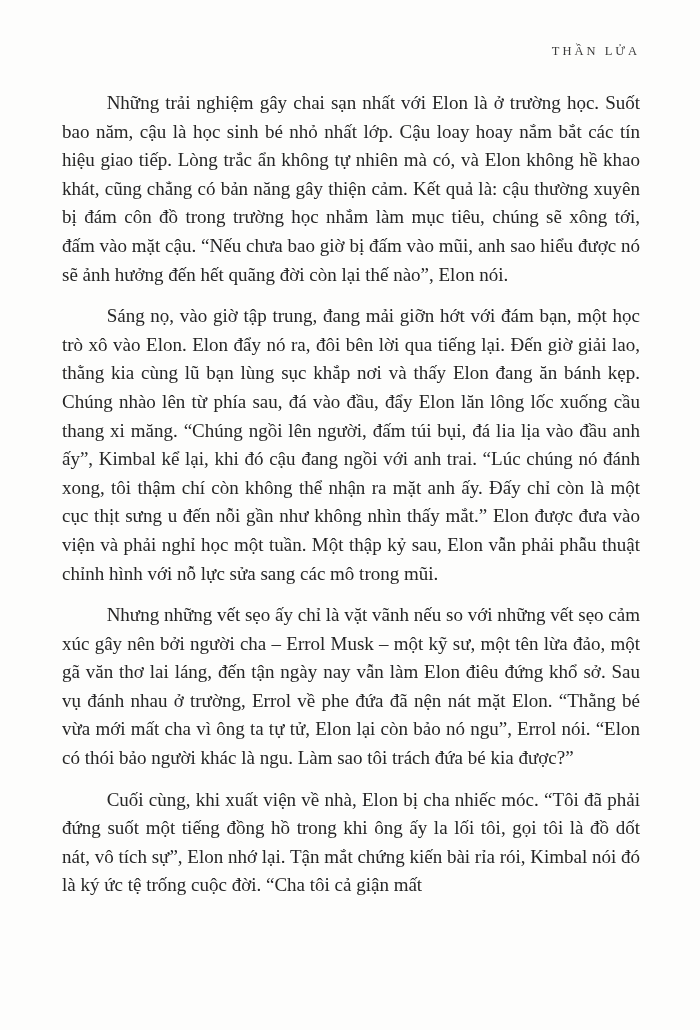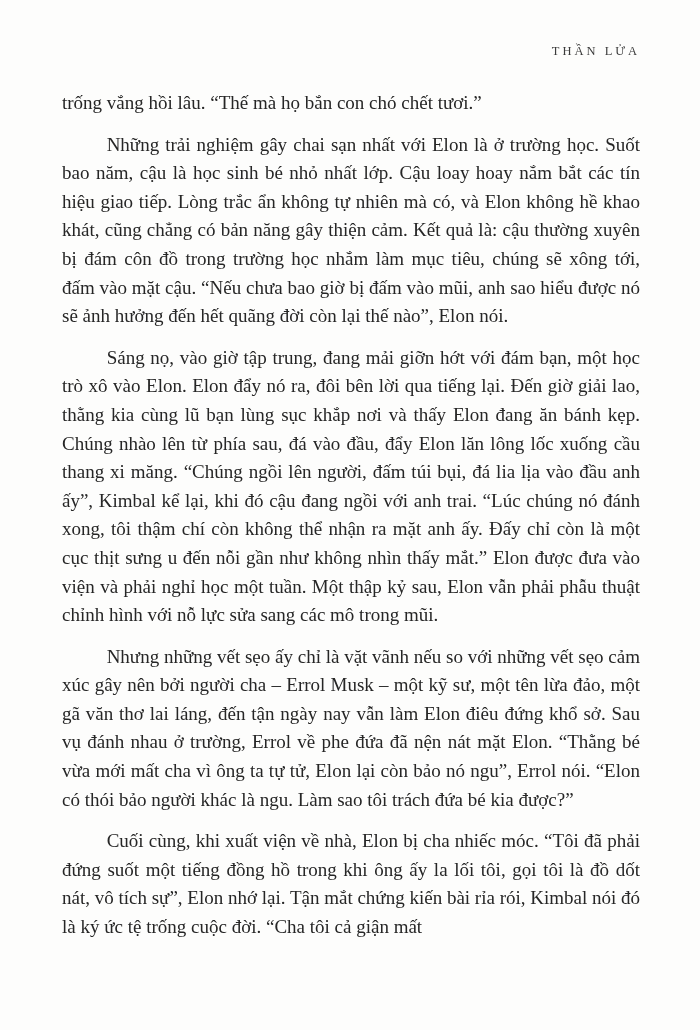--- a/index.html
+++ b/index.html
@@ -43,19 +43,18 @@
     text-indent: 0;
   }
 </style>
 </head>
 <body>
 
 <div class="page">
   <header class="running-head">THẦN LỬA</header>
 
   <main class="body-text">
-    <p class="para no-indent">trống vắng hồi lâu. “Thế mà họ bắn con chó chết tươi.”</p>
     <p class="para">Những trải nghiệm gây chai sạn nhất với Elon là ở trường học. Suốt bao năm, cậu là học sinh bé nhỏ nhất lớp. Cậu loay hoay nắm bắt các tín hiệu giao tiếp. Lòng trắc ẩn không tự nhiên mà có, và Elon không hề khao khát, cũng chẳng có bản năng gây thiện cảm. Kết quả là: cậu thường xuyên bị đám côn đồ trong trường học nhắm làm mục tiêu, chúng sẽ xông tới, đấm vào mặt cậu. “Nếu chưa bao giờ bị đấm vào mũi, anh sao hiểu được nó sẽ ảnh hưởng đến hết quãng đời còn lại thế nào”, Elon nói.</p>
     <p class="para">Sáng nọ, vào giờ tập trung, đang mải giỡn hớt với đám bạn, một học trò xô vào Elon. Elon đẩy nó ra, đôi bên lời qua tiếng lại. Đến giờ giải lao, thằng kia cùng lũ bạn lùng sục khắp nơi và thấy Elon đang ăn bánh kẹp. Chúng nhào lên từ phía sau, đá vào đầu, đẩy Elon lăn lông lốc xuống cầu thang xi măng. “Chúng ngồi lên người, đấm túi bụi, đá lia lịa vào đầu anh ấy”, Kimbal kể lại, khi đó cậu đang ngồi với anh trai. “Lúc chúng nó đánh xong, tôi thậm chí còn không thể nhận ra mặt anh ấy. Đấy chỉ còn là một cục thịt sưng u đến nỗi gần như không nhìn thấy mắt.” Elon được đưa vào viện và phải nghỉ học một tuần. Một thập kỷ sau, Elon vẫn phải phẫu thuật chỉnh hình với nỗ lực sửa sang các mô trong mũi.</p>
     <p class="para">Nhưng những vết sẹo ấy chỉ là vặt vãnh nếu so với những vết sẹo cảm xúc gây nên bởi người cha – Errol Musk – một kỹ sư, một tên lừa đảo, một gã văn thơ lai láng, đến tận ngày nay vẫn làm Elon điêu đứng khổ sở. Sau vụ đánh nhau ở trường, Errol về phe đứa đã nện nát mặt Elon. “Thằng bé vừa mới mất cha vì ông ta tự tử, Elon lại còn bảo nó ngu”, Errol nói. “Elon có thói bảo người khác là ngu. Làm sao tôi trách đứa bé kia được?”</p>
     <p class="para">Cuối cùng, khi xuất viện về nhà, Elon bị cha nhiếc móc. “Tôi đã phải đứng suốt một tiếng đồng hồ trong khi ông ấy la lối tôi, gọi tôi là đồ dốt nát, vô tích sự”, Elon nhớ lại. Tận mắt chứng kiến bài rỉa rói, Kimbal nói đó là ký ức tệ trống cuộc đời. “Cha tôi cả giận mất</p>
   </main>
 </div>
 
 </body></html>

